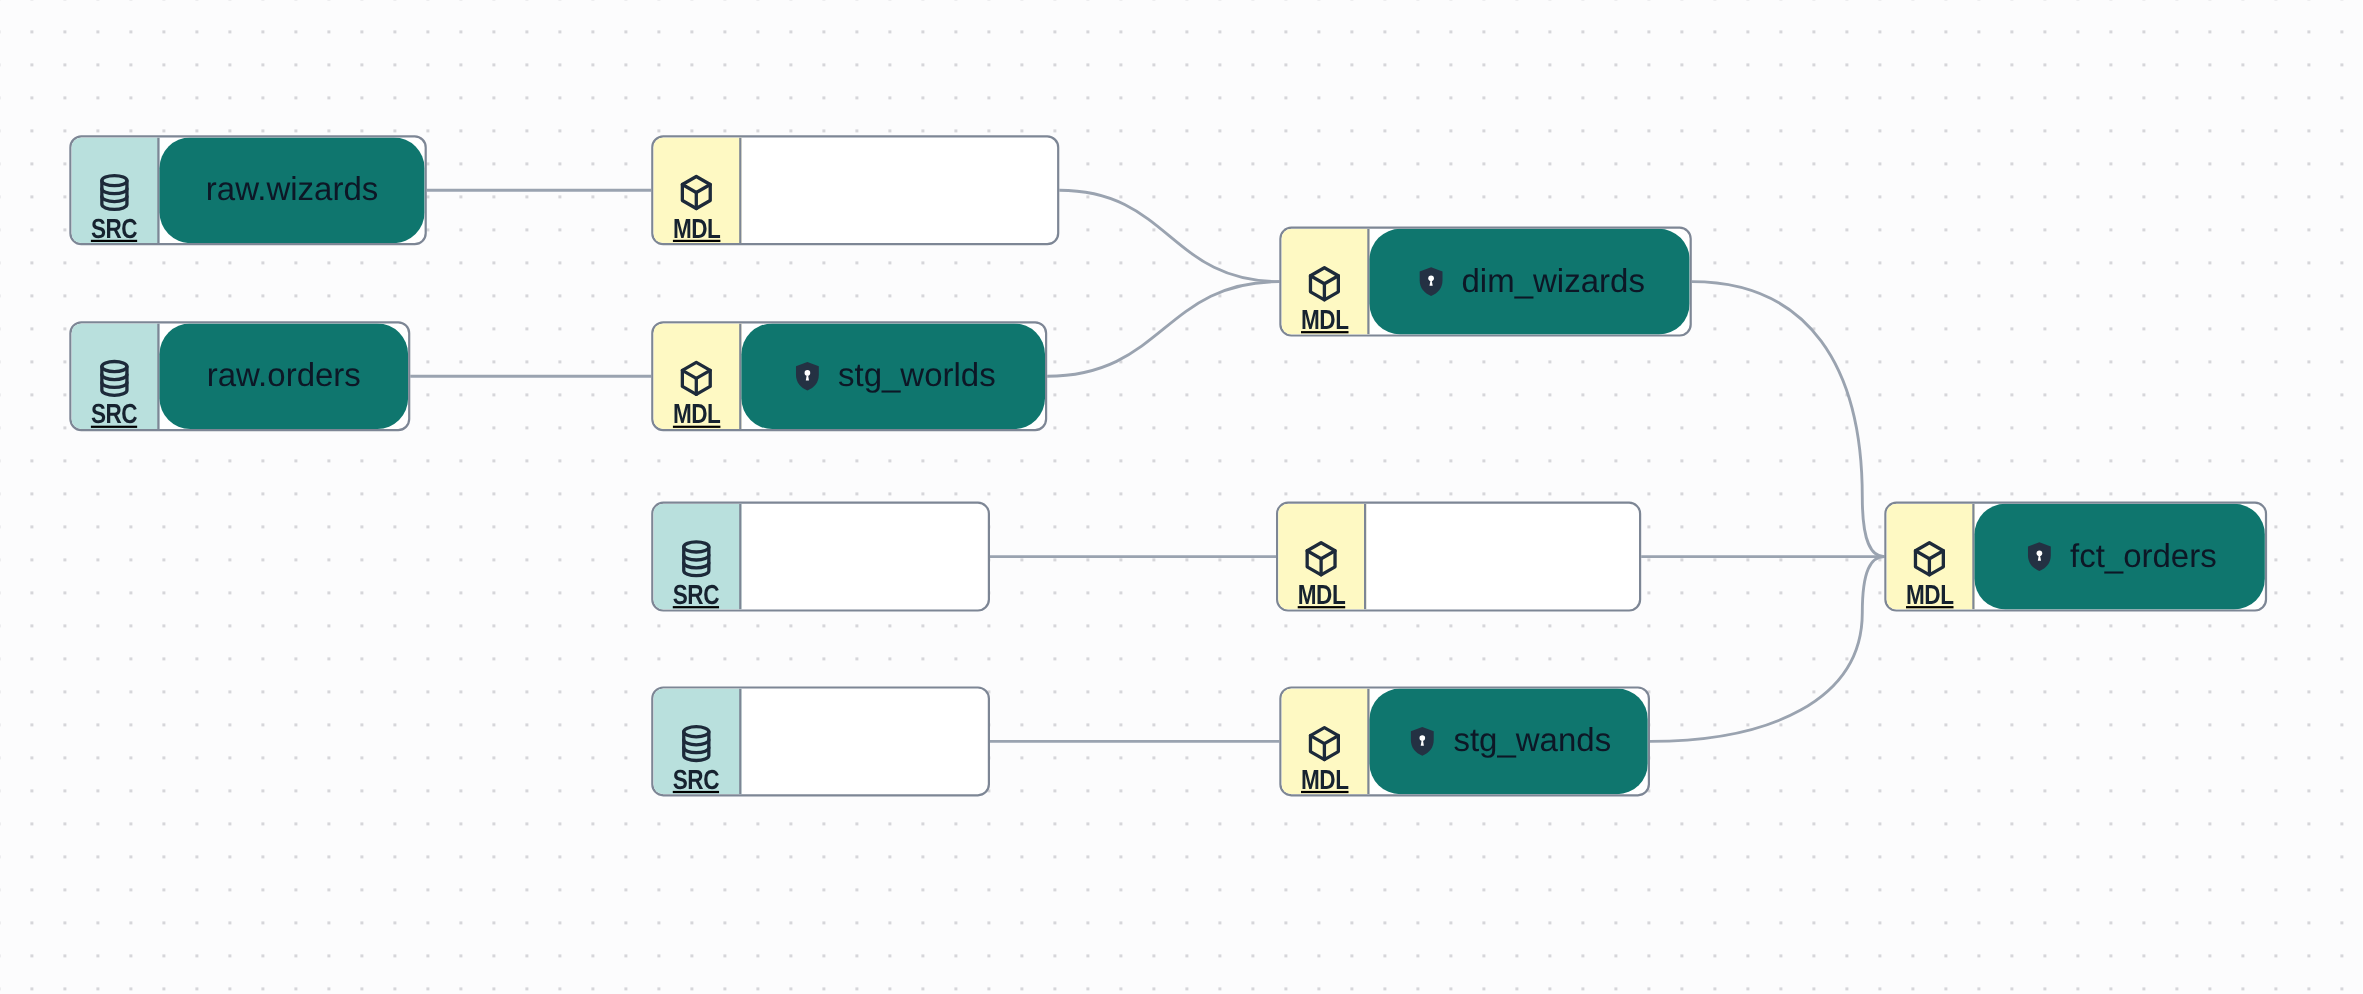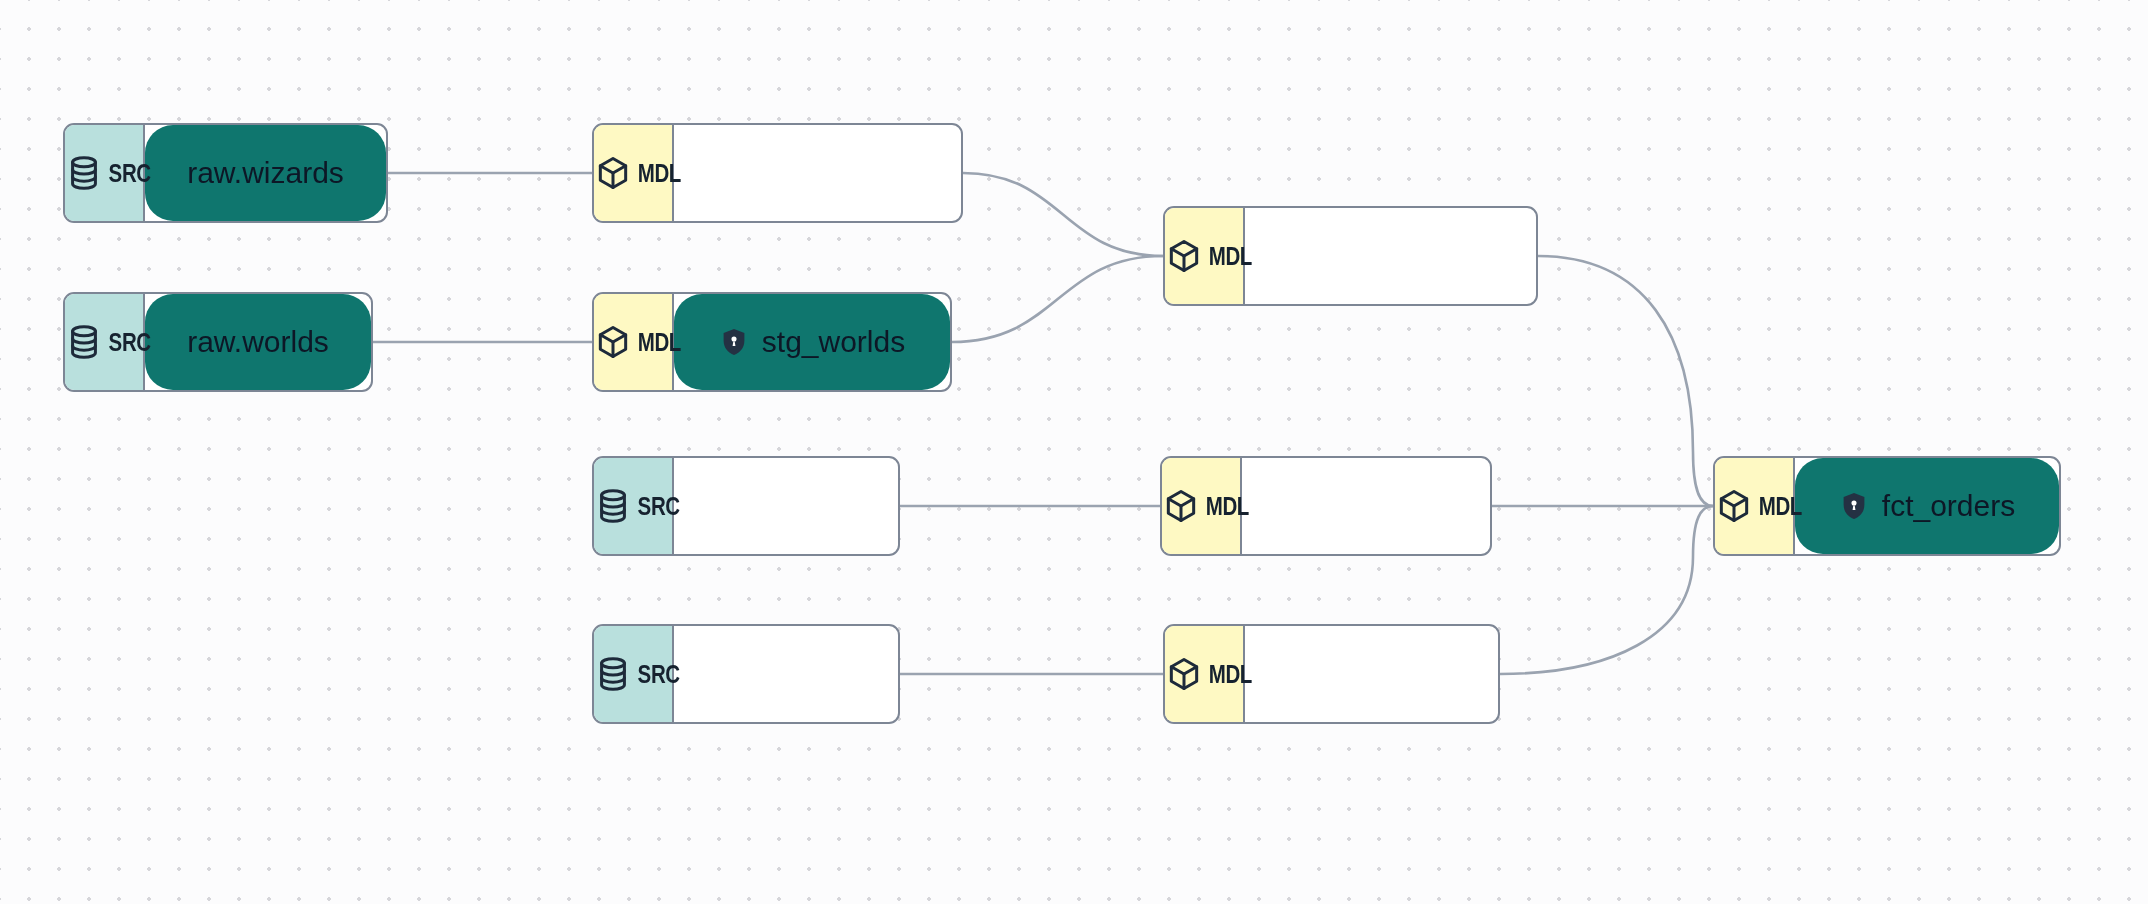--- a/index.html
+++ b/index.html
@@ -35,26 +35,27 @@
     background: #ffffff;
     border: 2.5px solid #7d8695;
     border-radius: 11px;
     overflow: hidden;
     box-sizing: border-box;
   }
   .node .badge {
     width: 80px;
     flex: 0 0 80px;
     display: flex;
-    flex-direction: row;
+    flex-direction: column;
     align-items: center;
-    justify-content: flex-start;
+    justify-content: flex-end;
     gap: 1px;
     border-right: 2.5px solid #7d8695;
     box-sizing: border-box;
+    text-decoration: underline;
   }
   .node.src .badge { background: #b9e0dd; }
   .node.mdl .badge { background: #fef9c3; }
   .badge-label {
     display: inline-block;
     font-size: 25px;
     font-weight: 600;
     color: #16222f;
     letter-spacing: -0.5px;
     transform: scaleX(0.82);
@@ -155,21 +156,21 @@
   <div class="node src" id="n-raw-worlds">
     <div class="badge">
       <span class="badge-icon">
           <svg width="38" height="38" viewBox="0 0 24 24">
             <use href="#icon-database"></use>
           </svg>
         </span>
       <span class="badge-label">SRC</span>
     </div>
     <div class="body">
-      <span class="label">raw.worlds</span>
+      <span class="label">raw.orders</span>
     </div>
   </div>
 
   <div class="node mdl" id="n-stg-worlds">
     <div class="badge">
       <span class="badge-icon">
           <svg width="38" height="38" viewBox="0 0 24 24">
             <use href="#icon-cube"></use>
           </svg>
         </span>
@@ -187,20 +188,28 @@
 
   <div class="node mdl" id="n-dim-wizards">
     <div class="badge">
       <span class="badge-icon">
           <svg width="38" height="38" viewBox="0 0 24 24">
             <use href="#icon-cube"></use>
           </svg>
         </span>
       <span class="badge-label">MDL</span>
     </div>
+    <div class="body">
+      <span class="shield-icon">
+          <svg width="30" height="30" viewBox="0 0 24 24">
+            <use href="#icon-shield"></use>
+          </svg>
+        </span>
+      <span class="label">dim_wizards</span>
+    </div>
   </div>
 
   <div class="node src" id="n-raw-orders">
     <div class="badge">
       <span class="badge-icon">
           <svg width="38" height="38" viewBox="0 0 24 24">
             <use href="#icon-database"></use>
           </svg>
         </span>
       <span class="badge-label">SRC</span>
@@ -231,20 +240,28 @@
 
   <div class="node mdl" id="n-stg-wands">
     <div class="badge">
       <span class="badge-icon">
           <svg width="38" height="38" viewBox="0 0 24 24">
             <use href="#icon-cube"></use>
           </svg>
         </span>
       <span class="badge-label">MDL</span>
     </div>
+    <div class="body">
+      <span class="shield-icon">
+          <svg width="30" height="30" viewBox="0 0 24 24">
+            <use href="#icon-shield"></use>
+          </svg>
+        </span>
+      <span class="label">stg_wands</span>
+    </div>
   </div>
 
   <div class="node mdl" id="n-fct-orders">
     <div class="badge">
       <span class="badge-icon">
           <svg width="38" height="38" viewBox="0 0 24 24">
             <use href="#icon-cube"></use>
           </svg>
         </span>
       <span class="badge-label">MDL</span>

